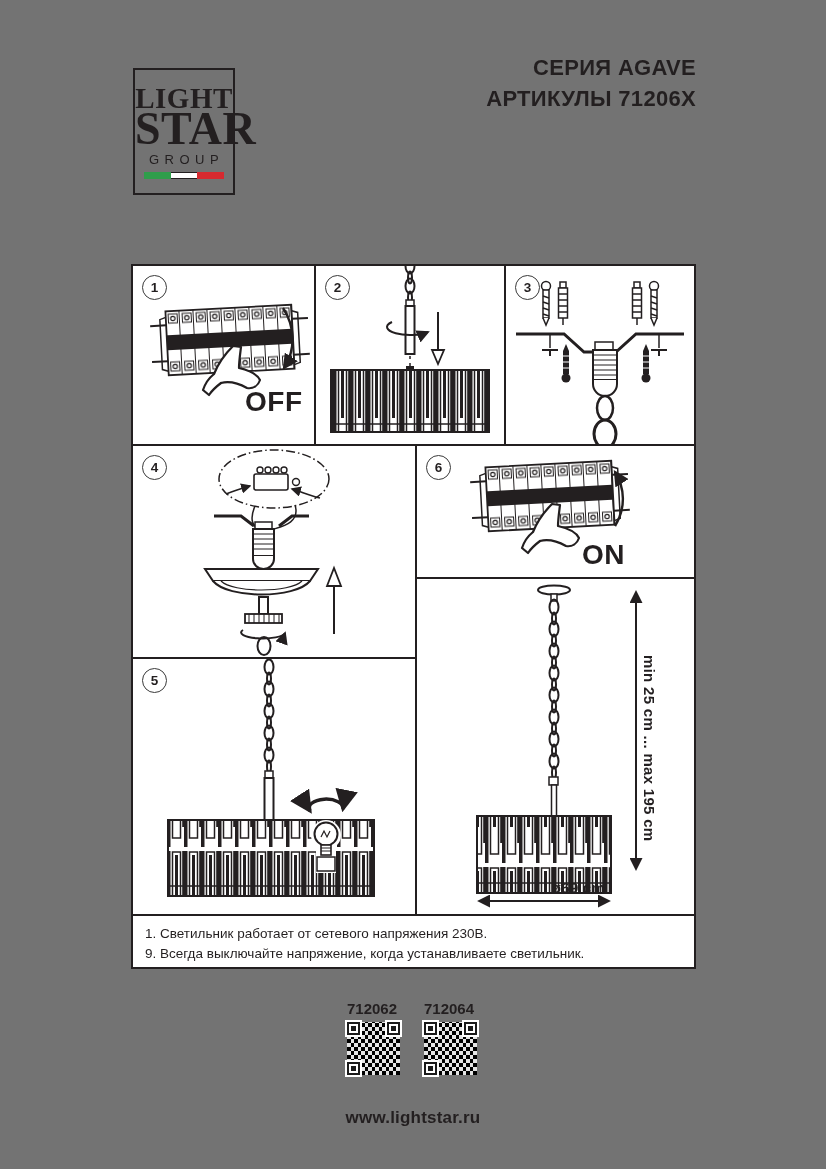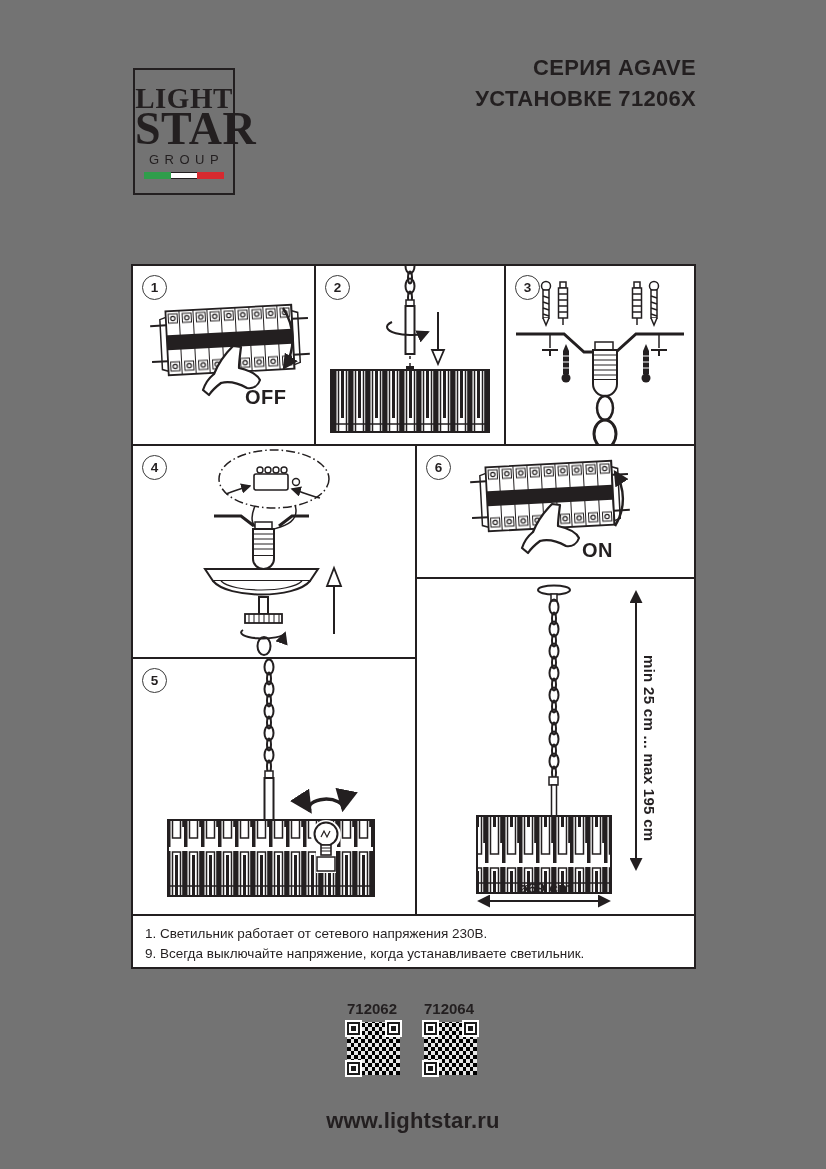--- a/index.html
+++ b/index.html
@@ -19,38 +19,38 @@
   .head-text{position:absolute;right:130px;top:52px;text-align:right;margin-left:37px;}
   .head-series{font-weight:700;font-size:22px;line-height:31px;letter-spacing:.3px;}
   .head-title{margin-top:28px;font-weight:700;font-size:22.5px;line-height:27px;letter-spacing:1.2px;}
   
   .panel{position:absolute;background:#fff;border:2px solid #231f20;box-sizing:border-box;}
   .step{position:absolute;left:9px;top:9px;width:23px;height:23px;border:1.7px solid #3a3a3a;
         border-radius:50%;display:flex;align-items:center;justify-content:center;
         font-weight:700;font-size:13.5px;background:#fff;z-index:2;}
   svg.draw{position:absolute;left:0;top:0;}
   .lbl{position:absolute;font-weight:700;}
-  .lbl-onoff{font-size:20px;letter-spacing:.5px;}
+  .lbl-onoff{font-size:28px;letter-spacing:.5px;}
   .dim-v{position:absolute;writing-mode:vertical-rl;font-weight:700;font-size:15px;letter-spacing:.3px;white-space:nowrap;}
-  .dim-h{position:absolute;font-weight:700;font-size:15.5px;text-align:center;}
+  .dim-h{position:absolute;font-weight:700;font-size:15.5px;text-align:right;}
   
   .notes{padding:8px 12px;font-size:13.5px;line-height:20px;}
   
   .qr-label{position:absolute;width:53px;text-align:left;font-weight:700;font-size:15px;}
   .qr{position:absolute;width:53px;height:53px;
       background-image:repeating-linear-gradient(0deg,#1a1a1a 0 4px,#fff 4px 8px),
                        repeating-linear-gradient(90deg,#1a1a1a 0 4px,#fff 4px 7px);
       background-blend-mode:difference;}
   .finder{position:absolute;width:13px;height:13px;border:2.5px solid #1a1a1a;background:#fff;
           box-sizing:border-box;outline:2px solid #fff;}
   .finder::after{content:"";position:absolute;left:2px;top:2px;right:2px;bottom:2px;background:#1a1a1a;}
   .f-tl{left:0;top:0;} .f-tr{right:0;top:0;} .f-bl{left:0;bottom:0;}
   
   .footer{position:absolute;left:0;top:1108px;width:100%;text-align:center;
-          font-weight:700;font-size:22px;letter-spacing:.2px;}
+          font-weight:700;font-size:17px;letter-spacing:.2px;}
 </style>
 </head>
 <body>
 
 <div class="page">
 
   <svg width="0" height="0" style="position:absolute" aria-hidden="true">
     <defs>
       <marker id="mS" viewBox="0 0 10 10" refX="8.5" refY="5" markerWidth="6.5" markerHeight="6.5" orient="auto-start-reverse">
         <path d="M0,0 L10,5 L0,10 z" fill="#231f20"></path>
@@ -114,21 +114,21 @@
     <div class="logo-group">GROUP</div>
     <div class="flag">
       <div class="g"></div>
         <div class="w"></div>
         <div class="r"></div>
     </div>
   </div>
 
   <div class="head-text">
     <div class="head-series">СЕРИЯ AGAVE</div>
-    <div class="head-series">УСТАНОВКЕ 71206X</div>
+    <div class="head-series">АРТИКУЛЫ 71206X</div>
   </div>
 
   <div class="panel" style="left:131px;top:264px;width:185px;height:182px;">
     <div class="step">1</div>
     <svg class="draw" width="181" height="178" viewBox="0 0 181 178">
       <g transform="translate(34,42) rotate(-3 63 32)">
           <use href="#breaker"></use>
         </g>
       <use href="#hand" transform="translate(100,80)"></use>
       <path d="M150,42 C162,60 163,84 151,102" fill="none" stroke="#231f20" stroke-width="2.4" marker-end="url(#mS)"></path>

